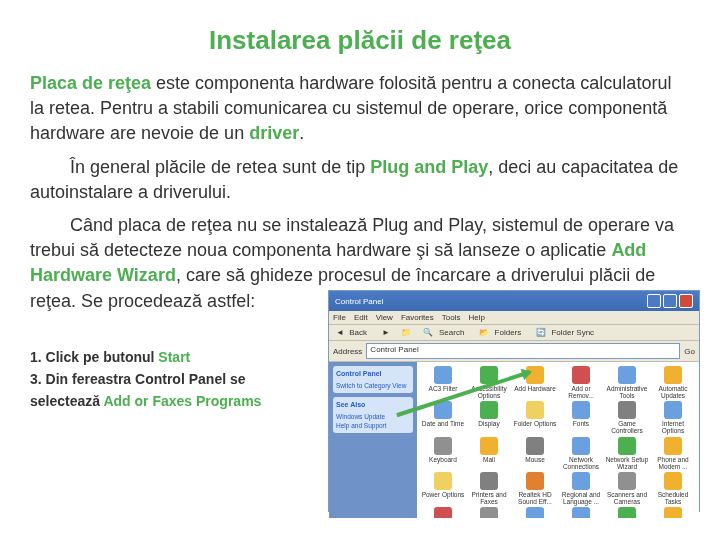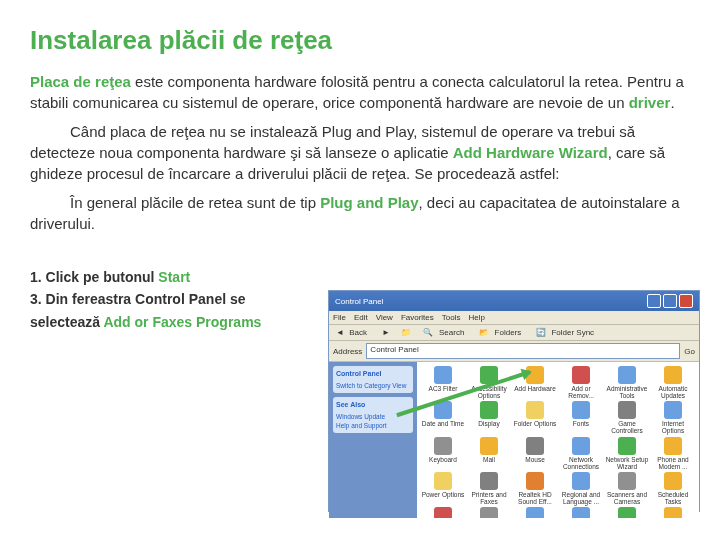--- a/index.html
+++ b/index.html
@@ -1,18 +1,18 @@
 <!DOCTYPE html>
 <html><head>
 <meta charset="utf-8">
 <style>
 body{margin:0;padding:0;width:720px;height:540px;font-family:Arial,sans-serif;background:#fff;color:#333;overflow:hidden}
 .slide{padding:20px 30px;position:relative;height:500px}
-h1{color:#4CAF50;font-size:26px;margin:5px 0 15px;font-weight:bold}
-.para{font-size:15px;line-height:1.4;margin:8px 0;text-align:left}
+h1{color:#4CAF50;font-size:26px;text-align:center;margin:5px 0 15px;font-weight:bold}
+.para{font-size:18px;line-height:1.4;margin:8px 0;text-align:left}
 .indent{text-indent:40px}
 .green-bold{color:#4CAF50;font-weight:bold}
 .steps{font-size:14px;font-weight:bold;line-height:1.6;width:280px;margin-top:32px}
 .steps .green-bold{color:#4CAF50}
 .cpanel{position:absolute;right:20px;top:290px;width:370px;height:220px;border:1px solid #7a9ac3;background:#ece9d8;font-family:Tahoma,sans-serif;font-size:8px}
 .titlebar{background:linear-gradient(#4a7bc4,#3b6bb3);color:#fff;height:16px;padding:2px 6px;display:flex;align-items:center;justify-content:space-between}
 .titlebar-btns{display:flex;gap:2px}
 .titlebar-btns span{width:12px;height:12px;background:#d04a3a;border:1px solid #fff;border-radius:2px;display:inline-block}
 .titlebar-btns span:nth-child(1),.titlebar-btns span:nth-child(2){background:#4a7bc4}
 .menubar{background:#ece9d8;padding:2px 4px;display:flex;gap:8px;font-size:8px;color:#333;border-bottom:1px solid #c0bcb0}
@@ -35,25 +35,25 @@
 <body>
 
 <div class="slide">
   <h1>Instalarea plăcii de reţea</h1>
 
   <div class="para">
     <span class="green-bold">Placa de reţea</span><span> este componenta hardware folosită pentru a conecta calculatorul la retea. Pentru a stabili comunicarea cu sistemul de operare, orice componentă hardware are nevoie de un </span><span class="green-bold">driver</span><span>.</span>
   </div>
 
   <div class="para indent">
+    <span>În general plăcile de retea sunt de tip </span><span class="green-bold">Plug and Play</span><span>, deci au capacitatea de autoinstalare a driverului.</span>
+  </div>
+
+  <div class="para indent">
     <span>Când placa de reţea nu se instalează Plug and Play, sistemul de operare  va trebui să detecteze noua componenta hardware şi să lanseze o aplicatie </span><span class="green-bold">Add Hardware Wizard</span><span>, care să  ghideze procesul de încarcare a driverului plăcii de reţea. Se procedează astfel:</span>
-  </div>
-
-  <div class="para indent">
-    <span>În general plăcile de retea sunt de tip </span><span class="green-bold">Plug and Play</span><span>, deci au capacitatea de autoinstalare a driverului.</span>
   </div>
 
   <div class="steps">
     <div><span>1. Click pe butonul </span><span class="green-bold">Start</span></div>
     <div><span>3. Din fereastra Control Panel se selectează </span><span class="green-bold">Add or Faxes Programs</span></div>
   </div>
 
   <div class="arrow"></div>
 
   <div class="cpanel">

